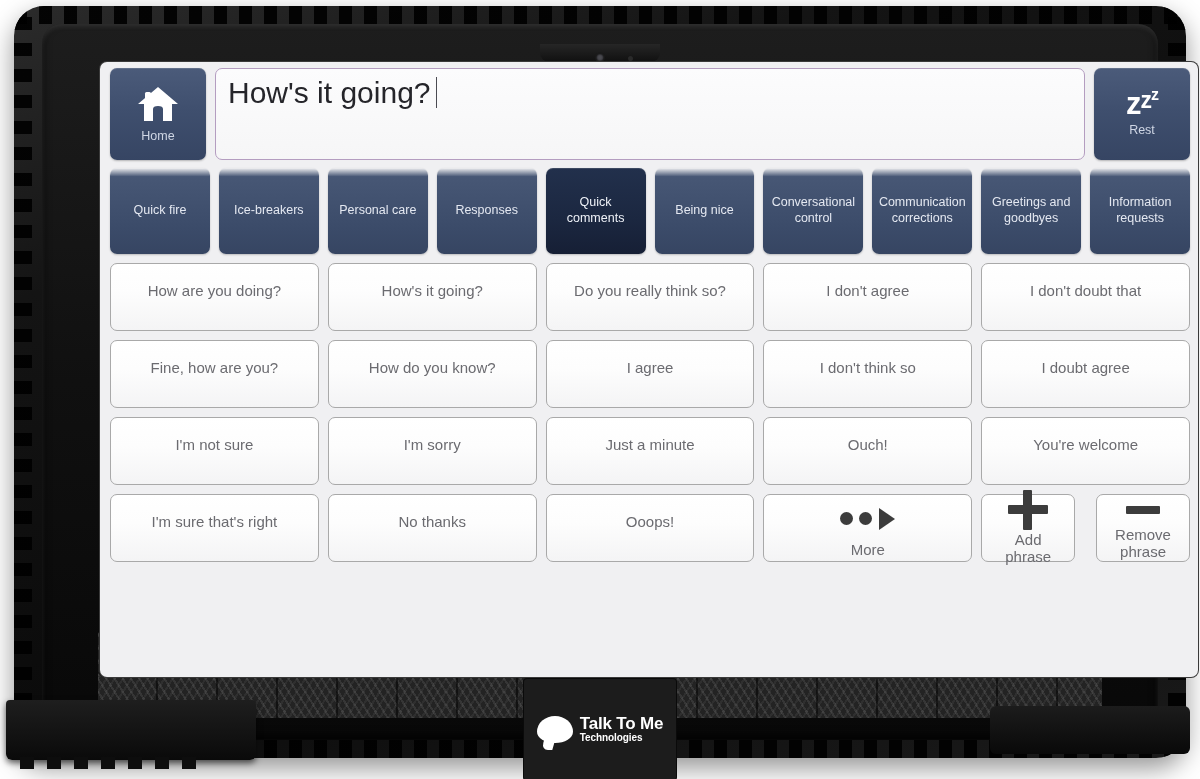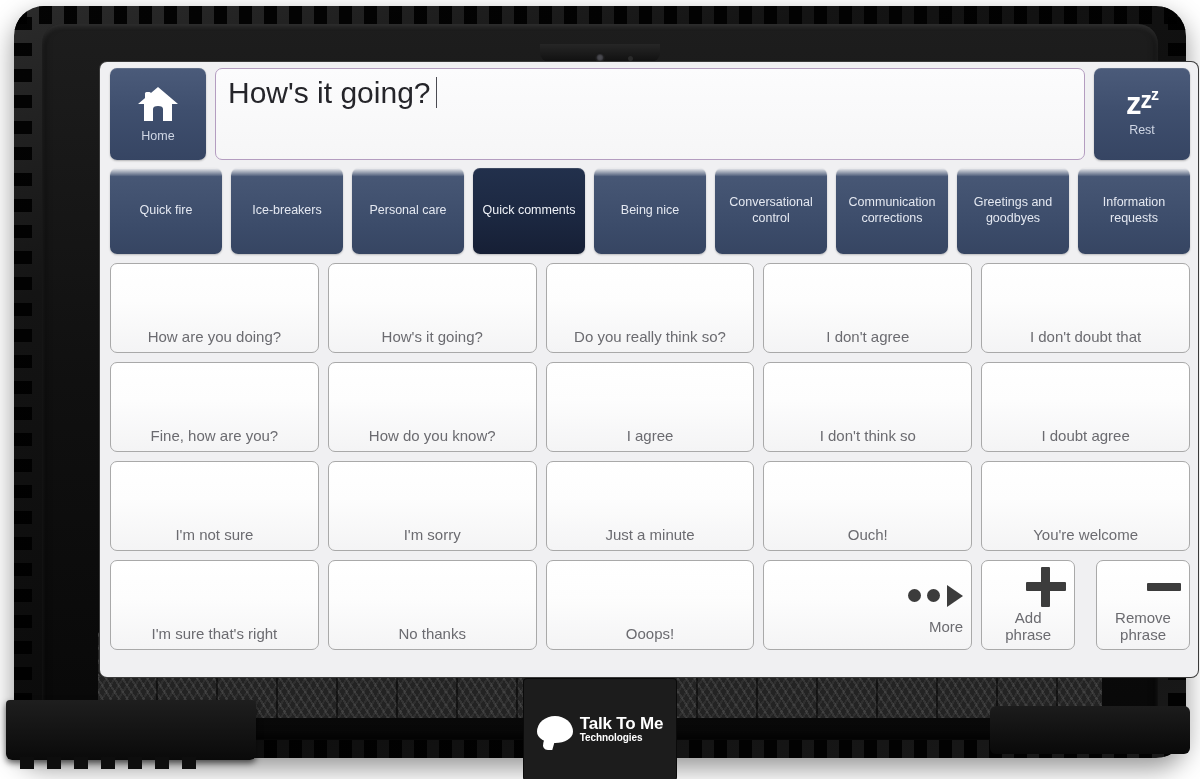--- a/index.html
+++ b/index.html
@@ -169,23 +169,23 @@
     background:linear-gradient(180deg,#22304c 0%,#1b2740 60%,#161f35 100%);
     color:#eef1f7;
   }
 
   
   .grid{
     display:grid;grid-template-columns:repeat(5,1fr);
     gap:9px;margin-top:9px;
   }
   .cell{
-    height:90px;border:1px solid #a9a9a9;border-radius:7px;
+    height:68px;border:1px solid #a9a9a9;border-radius:7px;
     background:linear-gradient(180deg,#ffffff 0%,#fdfdfd 42%,#f4f4f5 100%);
-    display:flex;align-items:flex-end;justify-content:center;text-align:center;
+    display:flex;align-items:center;justify-content:center;text-align:center;
     color:#6b6b70;font-size:15px;padding:0 8px;box-sizing:border-box;cursor:pointer;
   }
   .cell .ctext{position:relative;top:-7px;}
   .cell.icon-cell{flex-direction:column;gap:0;justify-content:center;}
   .icon-wrap{display:flex;align-items:center;justify-content:center;height:42px;}
   .cell-cap{font-size:15px;color:#6b6b70;line-height:1.12;margin-top:2px;}
 
   .more-dots{display:flex;align-items:center;gap:6px;}
   .dot{width:13px;height:13px;border-radius:50%;background:#3c3c3c;}
   .tri{
@@ -265,20 +265,23 @@
 
         <div class="tabs" id="tabs">
             <div class="tab">
               <span>Quick fire</span>
             </div>
             <div class="tab">
               <span>Ice-breakers</span>
             </div>
             <div class="tab">
               <span>Personal care</span>
+            </div>
+            <div class="tab">
+              <span>Responses</span>
             </div>
             <div class="tab active">
               <span>Quick comments</span>
             </div>
             <div class="tab">
               <span>Being nice</span>
             </div>
             <div class="tab">
               <span>Conversational control</span>
             </div>

